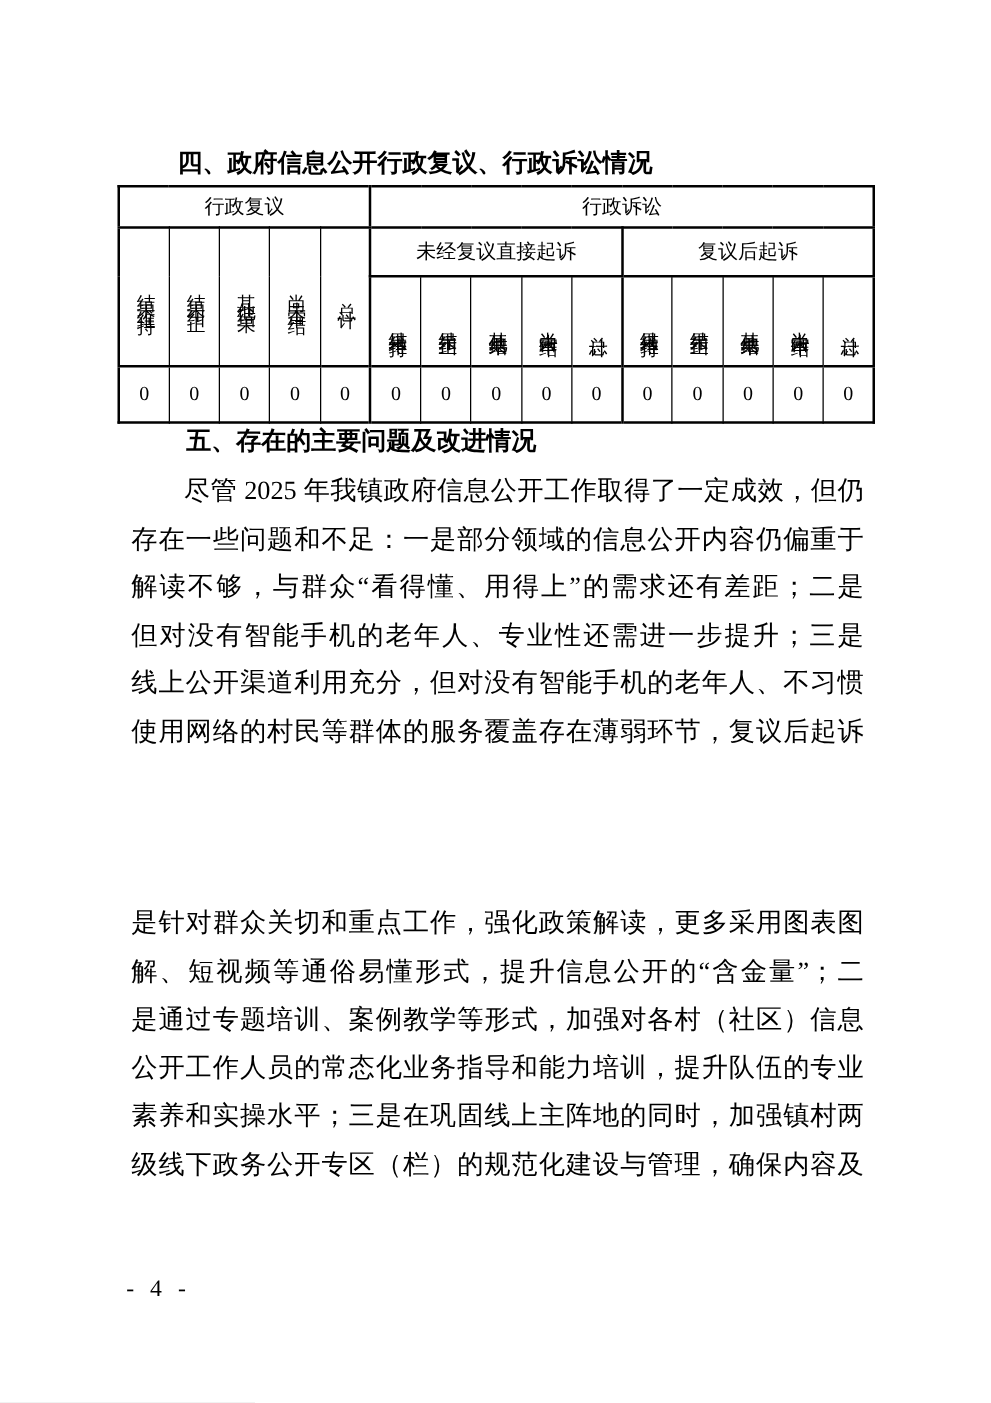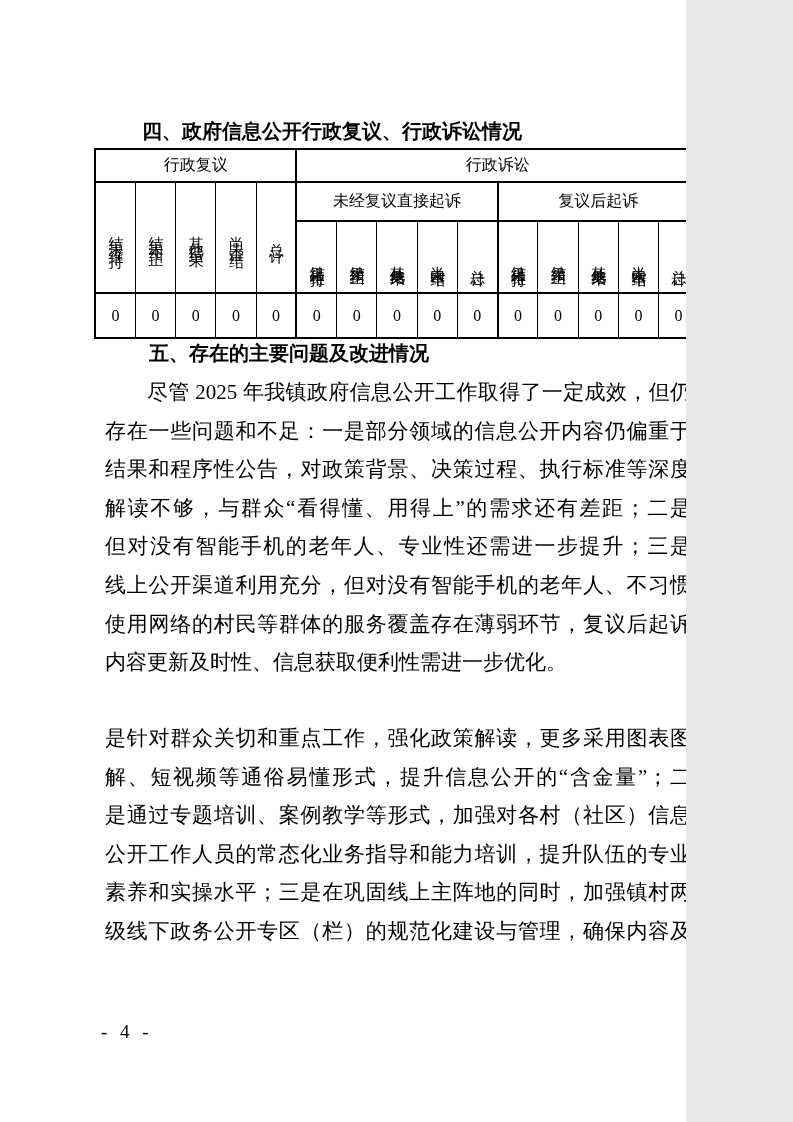--- a/index.html
+++ b/index.html
@@ -1,18 +1,18 @@
 <!DOCTYPE html>
 <html><head>
 <meta charset="utf-8">
 <style>
   html, body { margin: 0; padding: 0; background: #e8e8e8; }
   .page {
     position: relative;
-    width: 686px;
+    width: 793px;
     height: 1122px;
     background: #ffffff;
     font-family: "Liberation Serif", "DejaVu Serif", serif;
     color: #000000;
     overflow: hidden;
   }
   .sec-title {
     position: absolute;
     margin: 0;
     font-family: "Liberation Sans", "DejaVu Sans", sans-serif;
@@ -157,26 +157,24 @@
         <td>0</td>
       </tr>
     </tbody>
   </table>
 
   <h2 class="sec-title" id="title5">五、存在的主要问题及改进情况</h2>
 
   <div class="para" id="para1">
     <div class="tline indent">尽管 2025 年我镇政府信息公开工作取得了一定成效，但仍</div>
     <div class="tline">存在一些问题和不足：一是部分领域的信息公开内容仍偏重于</div>
-    <div class="tline">结果和程序性公告，对政策背景、决策过程、执行标准等深度</div>
     <div class="tline">解读不够，与群众“看得懂、用得上”的需求还有差距；二是</div>
     <div class="tline">但对没有智能手机的老年人、专业性还需进一步提升；三是</div>
     <div class="tline">线上公开渠道利用充分，但对没有智能手机的老年人、不习惯</div>
     <div class="tline">使用网络的村民等群体的服务覆盖存在薄弱环节，复议后起诉</div>
-    <div class="tline lastline">内容更新及时性、信息获取便利性需进一步优化。</div>
   </div>
 
   <div class="para" id="para2">
     <div class="tline">是针对群众关切和重点工作，强化政策解读，更多采用图表图</div>
     <div class="tline">解、短视频等通俗易懂形式，提升信息公开的“含金量”；二</div>
     <div class="tline">是通过专题培训、案例教学等形式，加强对各村（社区）信息</div>
     <div class="tline">公开工作人员的常态化业务指导和能力培训，提升队伍的专业</div>
     <div class="tline">素养和实操水平；三是在巩固线上主阵地的同时，加强镇村两</div>
     <div class="tline">级线下政务公开专区（栏）的规范化建设与管理，确保内容及</div>
   </div>

